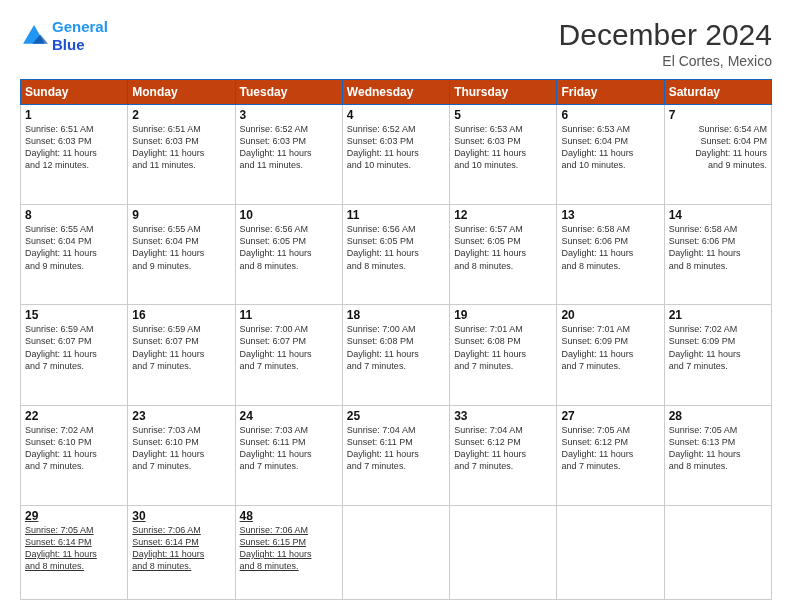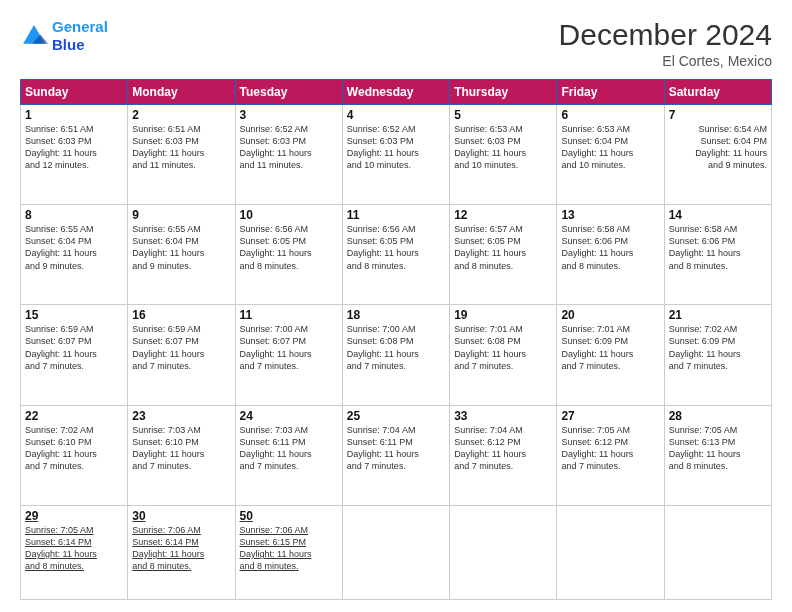--- a/index.html
+++ b/index.html
@@ -56,21 +56,21 @@
       margin-top: 2px;
     }
     .calendar {
       flex: 1;
       border: 1px solid #ccc;
       border-collapse: collapse;
       width: 100%;
       table-layout: fixed;
     }
     .calendar th {
-      background: #be185d;
+      background: #c2410c;
       color: #fff;
       font-size: 12px;
       font-weight: bold;
       padding: 5px 4px;
       text-align: left;
       border: 1px solid #1565C0;
     }
     .calendar td {
       border: 1px solid #ccc;
       vertical-align: top;
@@ -347,21 +347,21 @@
 and 8 minutes.</div>
           </td>
           <td>
             <span class="day-num">30</span>
             <div class="day-info" style="white-space: pre-line;">Sunrise: 7:06 AM
 Sunset: 6:14 PM
 Daylight: 11 hours
 and 8 minutes.</div>
           </td>
           <td>
-            <span class="day-num">50</span>
+            <span class="day-num">48</span>
             <div class="day-info" style="white-space: pre-line;">Sunrise: 7:06 AM
 Sunset: 6:15 PM
 Daylight: 11 hours
 and 8 minutes.</div>
           </td>
           <td class="empty"></td>
           <td class="empty"></td>
           <td class="empty"></td>
           <td class="empty"></td>
         </tr>

